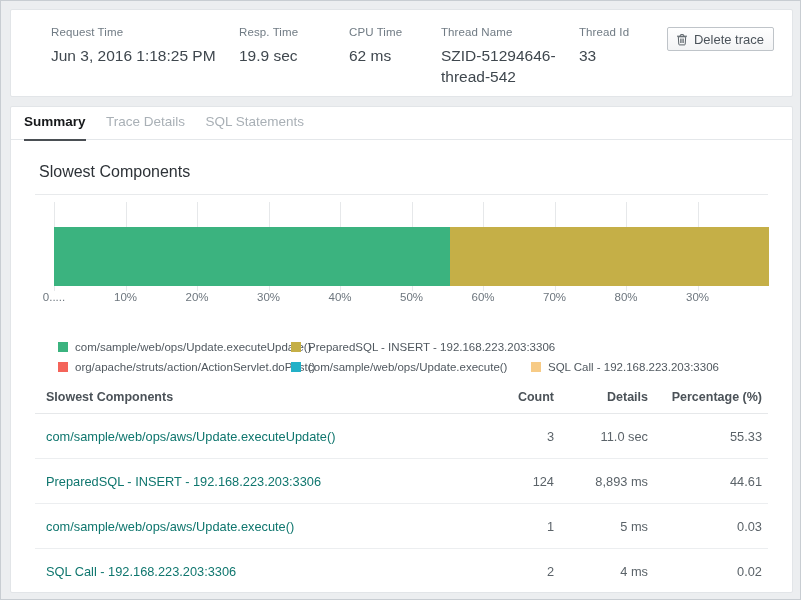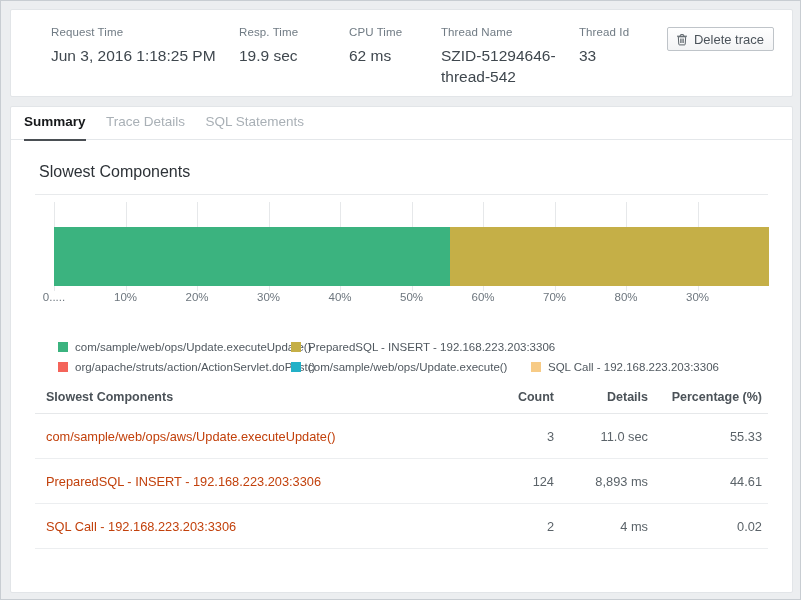--- a/index.html
+++ b/index.html
@@ -194,21 +194,21 @@
   }
   .tbl th.lcol { text-align: left; padding-left: 11px; }
   .tbl td {
     font-size: 12.8px;
     color: #5b6369;
     text-align: right;
     padding: 15px 0 14px 0;
     border-bottom: 1px solid #eceef0;
     white-space: nowrap;
   }
-  .tbl td.lcol { text-align: left; padding-left: 11px; color: #c2410c; }
+  .tbl td.lcol { text-align: left; padding-left: 11px; color: #0f766e; }
   .tbl tr:last-child td { border-bottom: 1px solid #eceef0; }
   .c-count { width: 86px; padding-right: 8px !important; }
   .c-dur   { width: 96px; padding-right: 10px !important; }
   .c-pct   { width: 110px; padding-right: 6px !important; }
 </style>
 </head>
 <body>
 
 <div class="app">
 
@@ -347,20 +347,26 @@
             <td class="c-dur">11.0 sec</td>
             <td class="c-pct">55.33</td>
           </tr>
           <tr>
             <td class="lcol">PreparedSQL - INSERT - 192.168.223.203:3306</td>
             <td class="c-count">124</td>
             <td class="c-dur">8,893 ms</td>
             <td class="c-pct">44.61</td>
           </tr>
           <tr>
+            <td class="lcol">com/sample/web/ops/aws/Update.execute()</td>
+            <td class="c-count">1</td>
+            <td class="c-dur">5 ms</td>
+            <td class="c-pct">0.03</td>
+          </tr>
+          <tr>
             <td class="lcol">SQL Call - 192.168.223.203:3306</td>
             <td class="c-count">2</td>
             <td class="c-dur">4 ms</td>
             <td class="c-pct">0.02</td>
           </tr>
         </tbody>
     </table>
 
   </div>
 </div>

